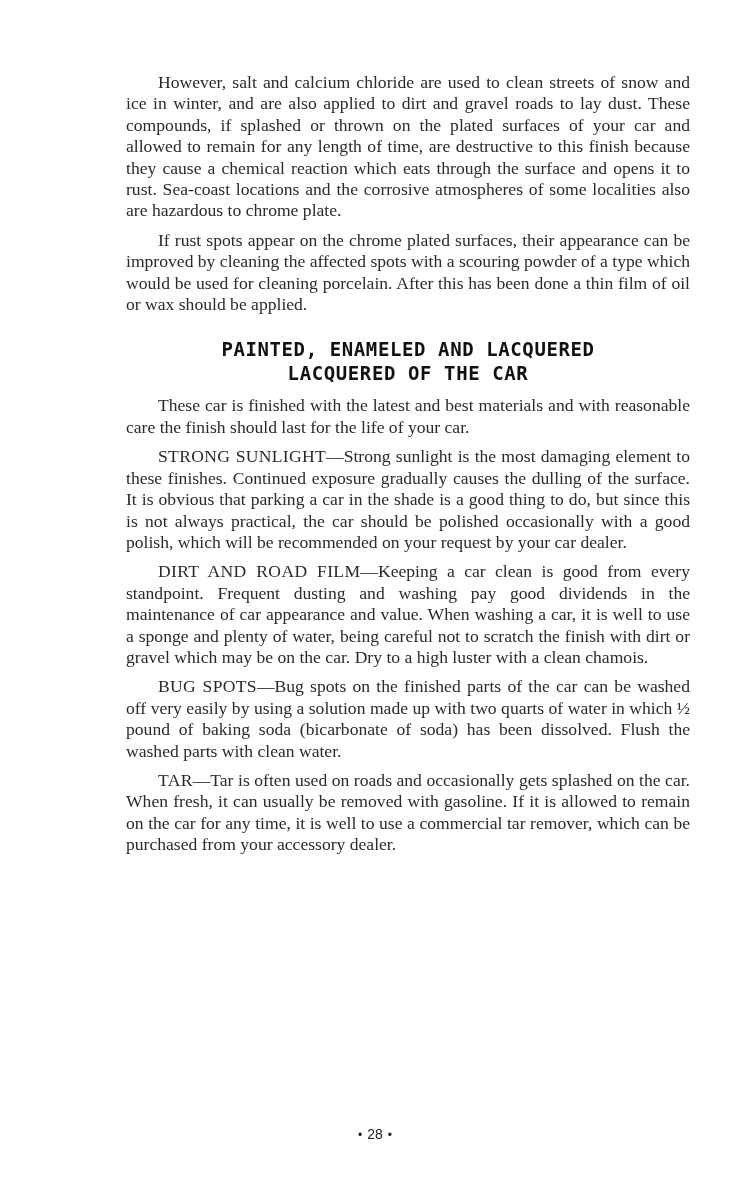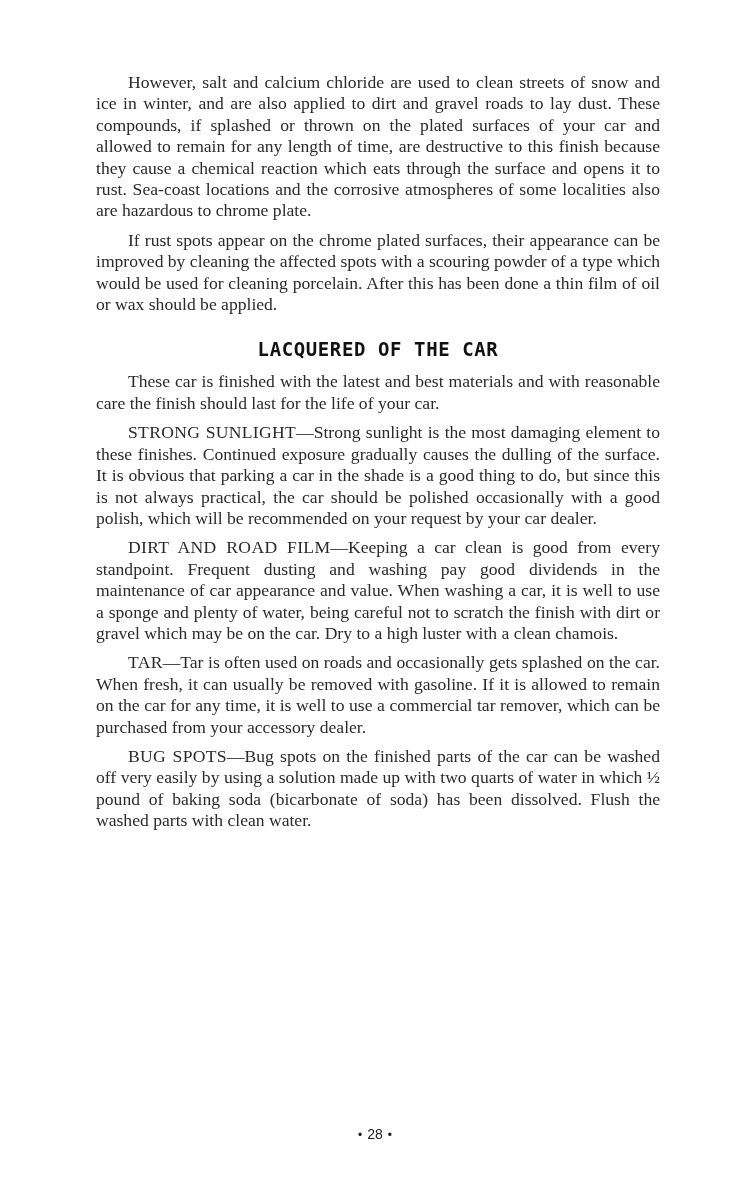--- a/index.html
+++ b/index.html
@@ -1,18 +1,18 @@
 <!DOCTYPE html>
 <html><head>
 <meta charset="utf-8">
 <style>
   html, body { margin: 0; padding: 0; background: #ffffff; }
   body { width: 750px; height: 1195px; position: relative; overflow: hidden; }
   .page {
-    position: absolute; left: 96px; top: 72px; width: 564px;
+    position: absolute; left: 126px; top: 72px; width: 564px;
     font-family: "Liberation Serif", "DejaVu Serif", serif;
     font-size: 17.6px; line-height: 21.4px; color: #2a2a2a;
   }
   .para { margin: 0 0 8px 0; text-indent: 32px; text-align: justify; }
   .heading {
     font-family: "DejaVu Sans Mono", "Liberation Mono", monospace;
     font-weight: bold; font-size: 19px; line-height: 24px;
     text-align: center; color: #111; margin: 22px 0 10px 0; letter-spacing: 0.6px;
   }
   .caps { letter-spacing: 0.3px; }
@@ -23,29 +23,30 @@
   .dot { font-size: 12px; padding: 0 5px; }
 </style>
 </head>
 <body>
 
 <div class="page">
   <p class="para">However, salt and calcium chloride are used to clean streets of snow and ice in winter, and are also applied to dirt and gravel roads to lay dust. These compounds, if splashed or thrown on the plated surfaces of your car and allowed to remain for any length of time, are destructive to this finish because they cause a chemical reaction which eats through the surface and opens it to rust. Sea-coast locations and the corrosive atmospheres of some localities also are hazardous to chrome plate.</p>
   <p class="para">If rust spots appear on the chrome plated surfaces, their appearance can be improved by cleaning the affected spots with a scouring powder of a type which would be used for cleaning porcelain. After this has been done a thin film of oil or wax should be applied.</p>
 
   <div class="heading">
+    <div>PAINTED, ENAMELED AND LACQUERED</div>
     <div>LACQUERED OF THE CAR</div>
   </div>
 
   <p class="para">These car is finished with the latest and best materials and with reasonable care the finish should last for the life of your car.</p>
 
   <p class="para"><span class="caps">STRONG SUNLIGHT</span><span>—Strong sunlight is the most damaging element to these finishes. Continued exposure gradually causes the dulling of the surface. It is obvious that parking a car in the shade is a good thing to do, but since this is not always practical, the car should be polished occasionally with a good polish, which will be recommended on your request by your car dealer.</span></p>
 
   <p class="para"><span class="caps">DIRT AND ROAD FILM</span><span>—Keeping a car clean is good from every standpoint. Frequent dusting and washing pay good dividends in the maintenance of car appearance and value. When washing a car, it is well to use a sponge and plenty of water, being careful not to scratch the finish with dirt or gravel which may be on the car. Dry to a high luster with a clean chamois.</span></p>
 
+  <p class="para"><span class="caps">BUG SPOTS</span><span>—Bug spots on the finished parts of the car can be washed off very easily by using a solution made up with two quarts of water in which ½ pound of baking soda (bicarbonate of soda) has been dissolved. Flush the washed parts with clean water.</span></p>
+
   <p class="para"><span class="caps">TAR</span><span>—Tar is often used on roads and occasionally gets splashed on the car. When fresh, it can usually be removed with gasoline. If it is allowed to remain on the car for any time, it is well to use a commercial tar remover, which can be purchased from your accessory dealer.</span></p>
-
-  <p class="para"><span class="caps">BUG SPOTS</span><span>—Bug spots on the finished parts of the car can be washed off very easily by using a solution made up with two quarts of water in which ½ pound of baking soda (bicarbonate of soda) has been dissolved. Flush the washed parts with clean water.</span></p>
 </div>
 
 <div class="footer">
   <span class="dot">•</span><span>28</span><span class="dot">•</span>
 </div>
 
 </body></html>

